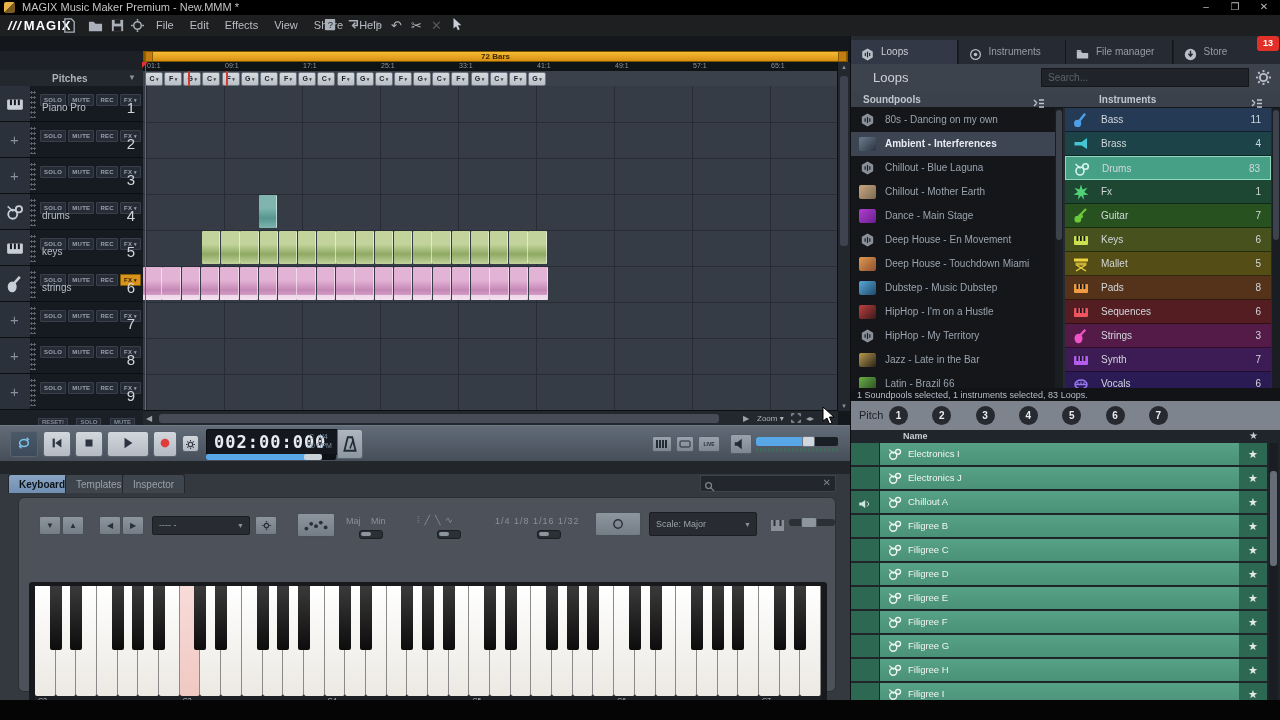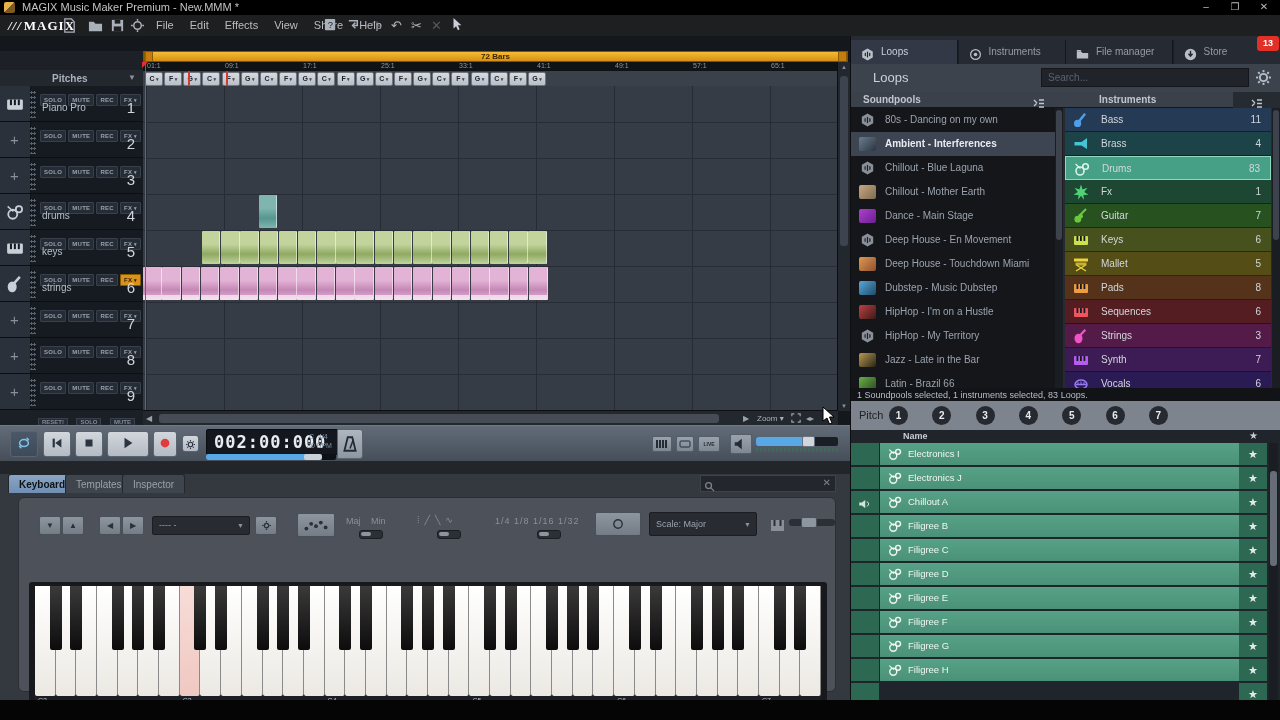--- a/index.html
+++ b/index.html
@@ -9,21 +9,21 @@
 
   
   #titlebar{position:absolute;left:0;top:0;width:1280px;height:15px;background:#000;}
   #appicon{position:absolute;left:4px;top:2px;width:11px;height:11px;border-radius:2px;
            background:linear-gradient(135deg,#e8b24a 0 50%,#7a5a20 50% 100%);}
   #wintitle{position:absolute;left:22px;top:1px;font-size:11px;color:#c3c3c3;}
   .winctl{position:absolute;top:0;width:14px;height:13px;color:#b8b8b8;font-size:10px;text-align:center;line-height:13px;}
 
   
   #menubar{position:absolute;left:0;top:15px;width:1280px;height:21px;background:#1e1f21;border-bottom:1px solid #000;}
-  #brand{position:absolute;left:8px;top:3px;color:#fff;font-size:13px;font-weight:bold;letter-spacing:1px;font-family:Liberation Serif, serif;}
+  #brand{position:absolute;left:8px;top:3px;color:#fff;font-size:13px;font-weight:bold;letter-spacing:1px;}
   #brand .sl{color:#fff;font-style:italic;margin-right:2px;}
   .mbico{position:absolute;top:3px;width:15px;height:15px;}
   #menus{position:absolute;left:148px;top:0;height:21px;}
   .mitem{display:inline-block;padding:4px 8px 0 8px;font-size:11px;color:#b9bcc1;height:17px;}
   .tbico{position:absolute;top:2px;width:17px;height:17px;color:#aab1ba;font-size:13px;text-align:center;line-height:17px;}
   .dim{opacity:.38;}
 
   
   #arranger{position:absolute;left:0;top:36px;width:850px;height:389px;background:#14171b;}
   #rangebar{position:absolute;left:143px;top:15px;width:705px;height:11px;
@@ -139,21 +139,21 @@
   .rtab.on{background:#323845;color:#c9ced6;}
   .rticon{position:absolute;left:10px;top:6px;width:13px;height:13px;}
   #storebadge{position:absolute;left:406px;top:0px;min-width:16px;height:15px;background:#e03028;border-radius:3px;
               color:#fff;font-size:9px;font-weight:bold;text-align:center;line-height:15px;padding:0 3px;z-index:5;}
   #rheader{position:absolute;left:0;top:28px;width:430px;height:28px;background:#3d434d;}
   #rheading{position:absolute;left:22px;top:6px;font-size:13px;color:#ccd1d8;}
   #rsearch{position:absolute;left:190px;top:4px;width:208px;height:19px;background:#20242a;border:1px solid #14161a;
            box-sizing:border-box;color:#98a1ab;font-size:10px;padding:0 6px;font-family:"Liberation Sans",sans-serif;}
   #rsearch::placeholder{color:#5a626c;}
   #rgear{position:absolute;left:404px;top:5px;width:17px;height:17px;}
-  #rcols{position:absolute;left:0;top:56px;width:382px;height:16px;background:#3a414b;border-bottom:1px solid #14161a;box-sizing:border-box;}
+  #rcols{position:absolute;left:0;top:56px;width:430px;height:16px;background:#3a414b;border-bottom:1px solid #14161a;box-sizing:border-box;}
   .colh{position:absolute;top:2px;font-size:10px;font-weight:bold;color:#bfc6ce;}
   .colfilter{position:absolute;top:3px;width:12px;height:11px;}
   #pools{position:absolute;left:0;top:72px;width:204px;height:280px;background:#14161a;overflow:hidden;}
   .sprow{position:absolute;left:0;width:204px;height:24px;}
   .sprow.sel{background:#3d4452;}
   .sprow.sel .spname{color:#e8ecf0;font-weight:bold;}
   .spthumb{position:absolute;left:8px;top:5px;width:17px;height:14px;border-radius:2px;overflow:hidden;}
   .spthumb svg{width:100%;height:100%;}
   .spname{position:absolute;left:34px;top:6px;font-size:10px;color:#9aa3ad;white-space:nowrap;}
   #poolscroll{position:absolute;left:204px;top:72px;width:8px;height:280px;background:#1a1d22;}
@@ -1130,20 +1130,28 @@
                 <circle cx="6" cy="10" r="4" fill="none" stroke="#eef7f2" stroke-width="1.6"></circle>
                 <circle cx="11.5" cy="5.5" r="2.8" fill="none" stroke="#eef7f2" stroke-width="1.6"></circle>
                 <line x1="1.5" y1="3" x2="6.5" y2="7.5" stroke="#eef7f2" stroke-width="1.3"></line>
               </svg></span>
        <span class="lname">Filigree H</span>
           </span>
      <span class="lstar">★</span>
    </div>
         <div class="looprow" style="top:240px">
      <span class="lgut"></span>
+     <span class="lbar">
+       <span class="lic"><svg viewBox="0 0 16 16" width="100%" height="100%" xmlns="http://www.w3.org/2000/svg">
+                <circle cx="6" cy="10" r="4" fill="none" stroke="#eef7f2" stroke-width="1.6"></circle>
+                <circle cx="11.5" cy="5.5" r="2.8" fill="none" stroke="#eef7f2" stroke-width="1.6"></circle>
+                <line x1="1.5" y1="3" x2="6.5" y2="7.5" stroke="#eef7f2" stroke-width="1.3"></line>
+              </svg></span>
+       <span class="lname">Filigree I</span>
+          </span>
      <span class="lstar">★</span>
    </div>
       </div>
     <div id="loopscroll">
         <div id="loopthumb"></div>
       </div>
   </div>
 
   <div id="bottomblack"></div>
 </div>

